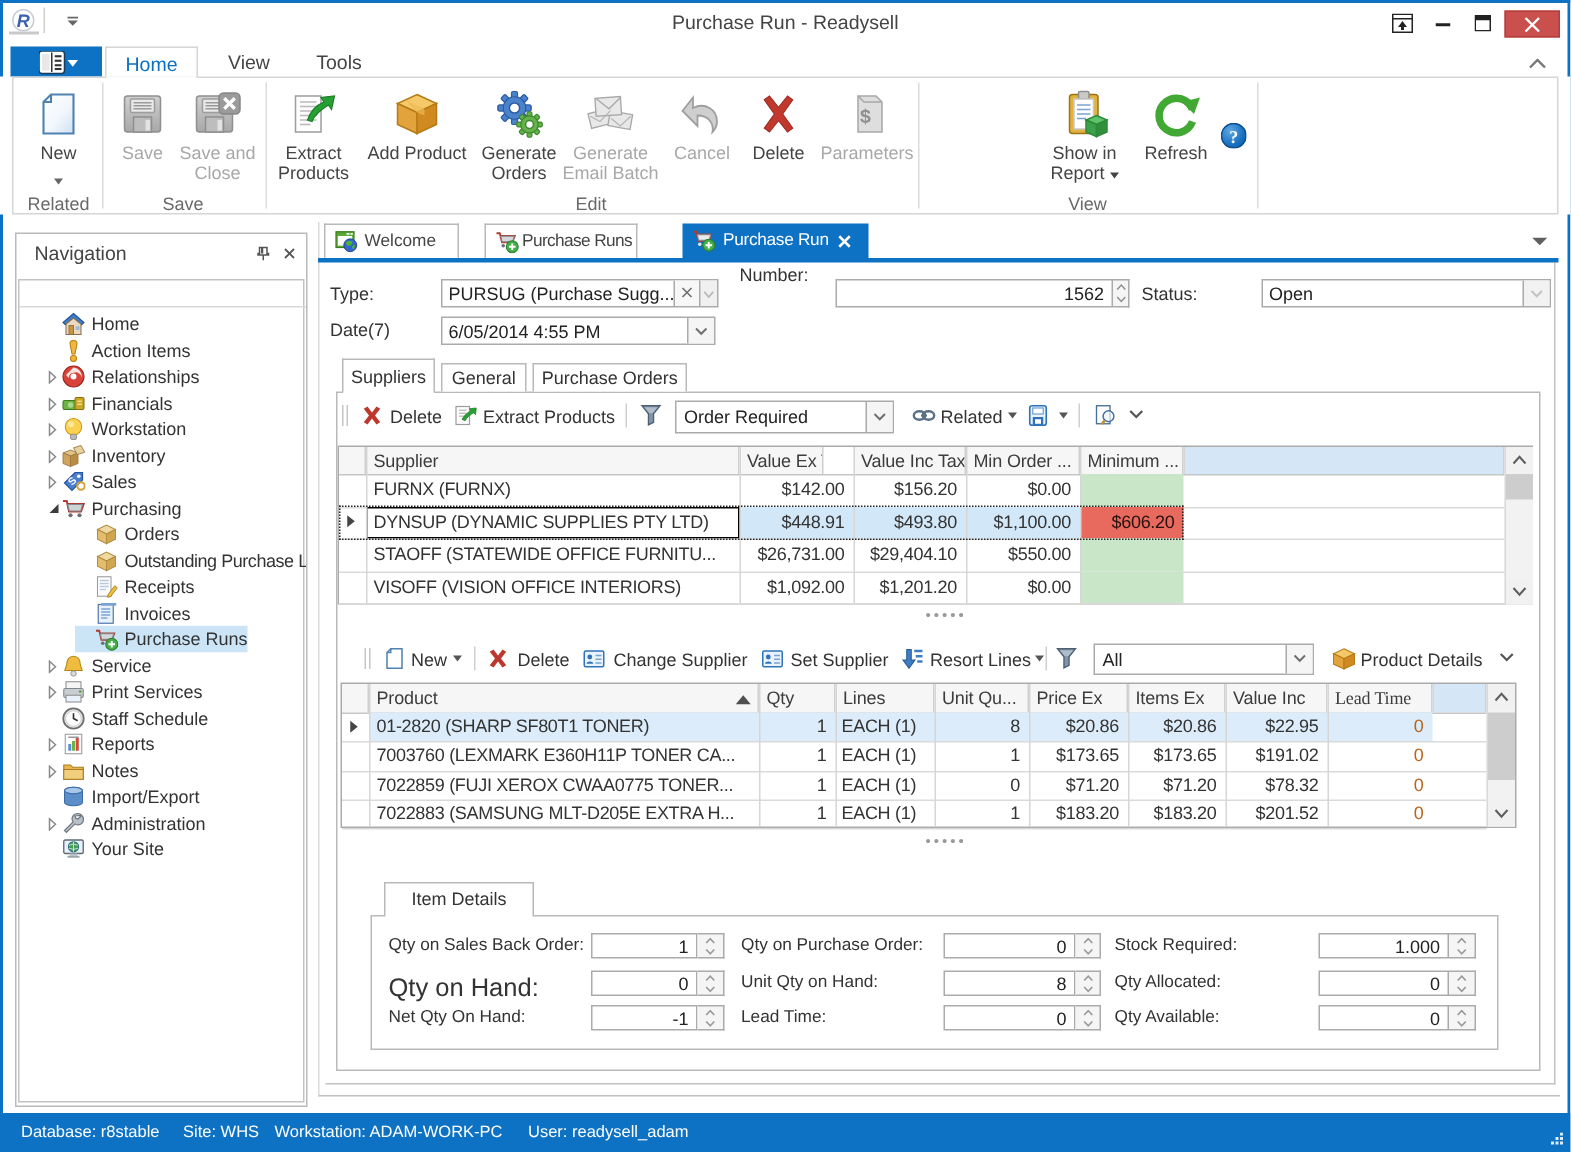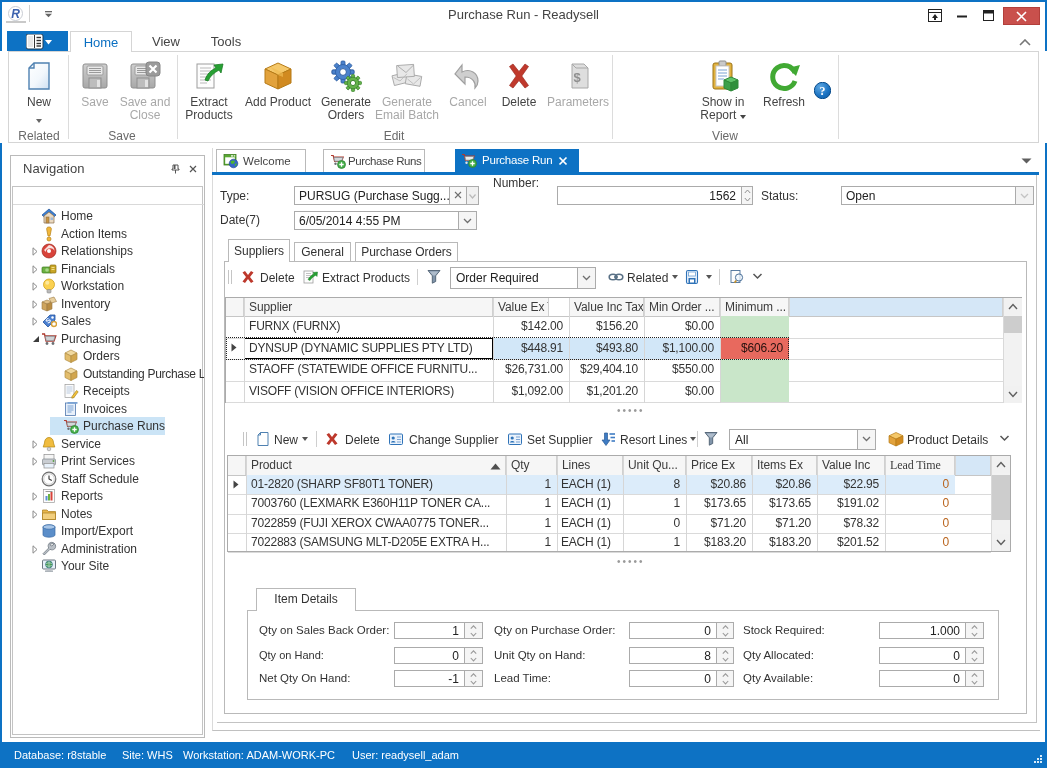--- a/index.html
+++ b/index.html
@@ -940,21 +940,21 @@
     <span style="position:absolute;right:5px;top:1px;">1.000</span>
   </div>
 <div class="spin abs" style="left:966px;top:622px;width:18px;height:17px;">
     <svg style="margin:2px auto" width="7" height="5" viewBox="0 0 7 5">
       <path d="M0.8 3.7 L3.5 0.8 L6.2 3.7" fill="none" stroke="#9a9a9a" stroke-width="1.1"></path>
     </svg>
     <svg style="margin:1px auto" width="7" height="5" viewBox="0 0 7 5">
       <path d="M0.8 1 L3.5 3.9 L6.2 1" fill="none" stroke="#9a9a9a" stroke-width="1.1"></path>
     </svg>
   </div>
-<div class="flabel" style="left:259px;top:649px;font-size:11px;">Qty on Hand:</div>
+<div class="flabel" style="left:259px;top:649px;font-size:17px;">Qty on Hand:</div>
 <div class="field" style="left:394px;top:647px;width:71px;height:17px;">
     <span style="position:absolute;right:5px;top:1px;">0</span>
   </div>
 <div class="spin abs" style="left:465px;top:647px;width:18px;height:17px;">
     <svg style="margin:2px auto" width="7" height="5" viewBox="0 0 7 5">
       <path d="M0.8 3.7 L3.5 0.8 L6.2 3.7" fill="none" stroke="#9a9a9a" stroke-width="1.1"></path>
     </svg>
     <svg style="margin:1px auto" width="7" height="5" viewBox="0 0 7 5">
       <path d="M0.8 1 L3.5 3.9 L6.2 1" fill="none" stroke="#9a9a9a" stroke-width="1.1"></path>
     </svg>

